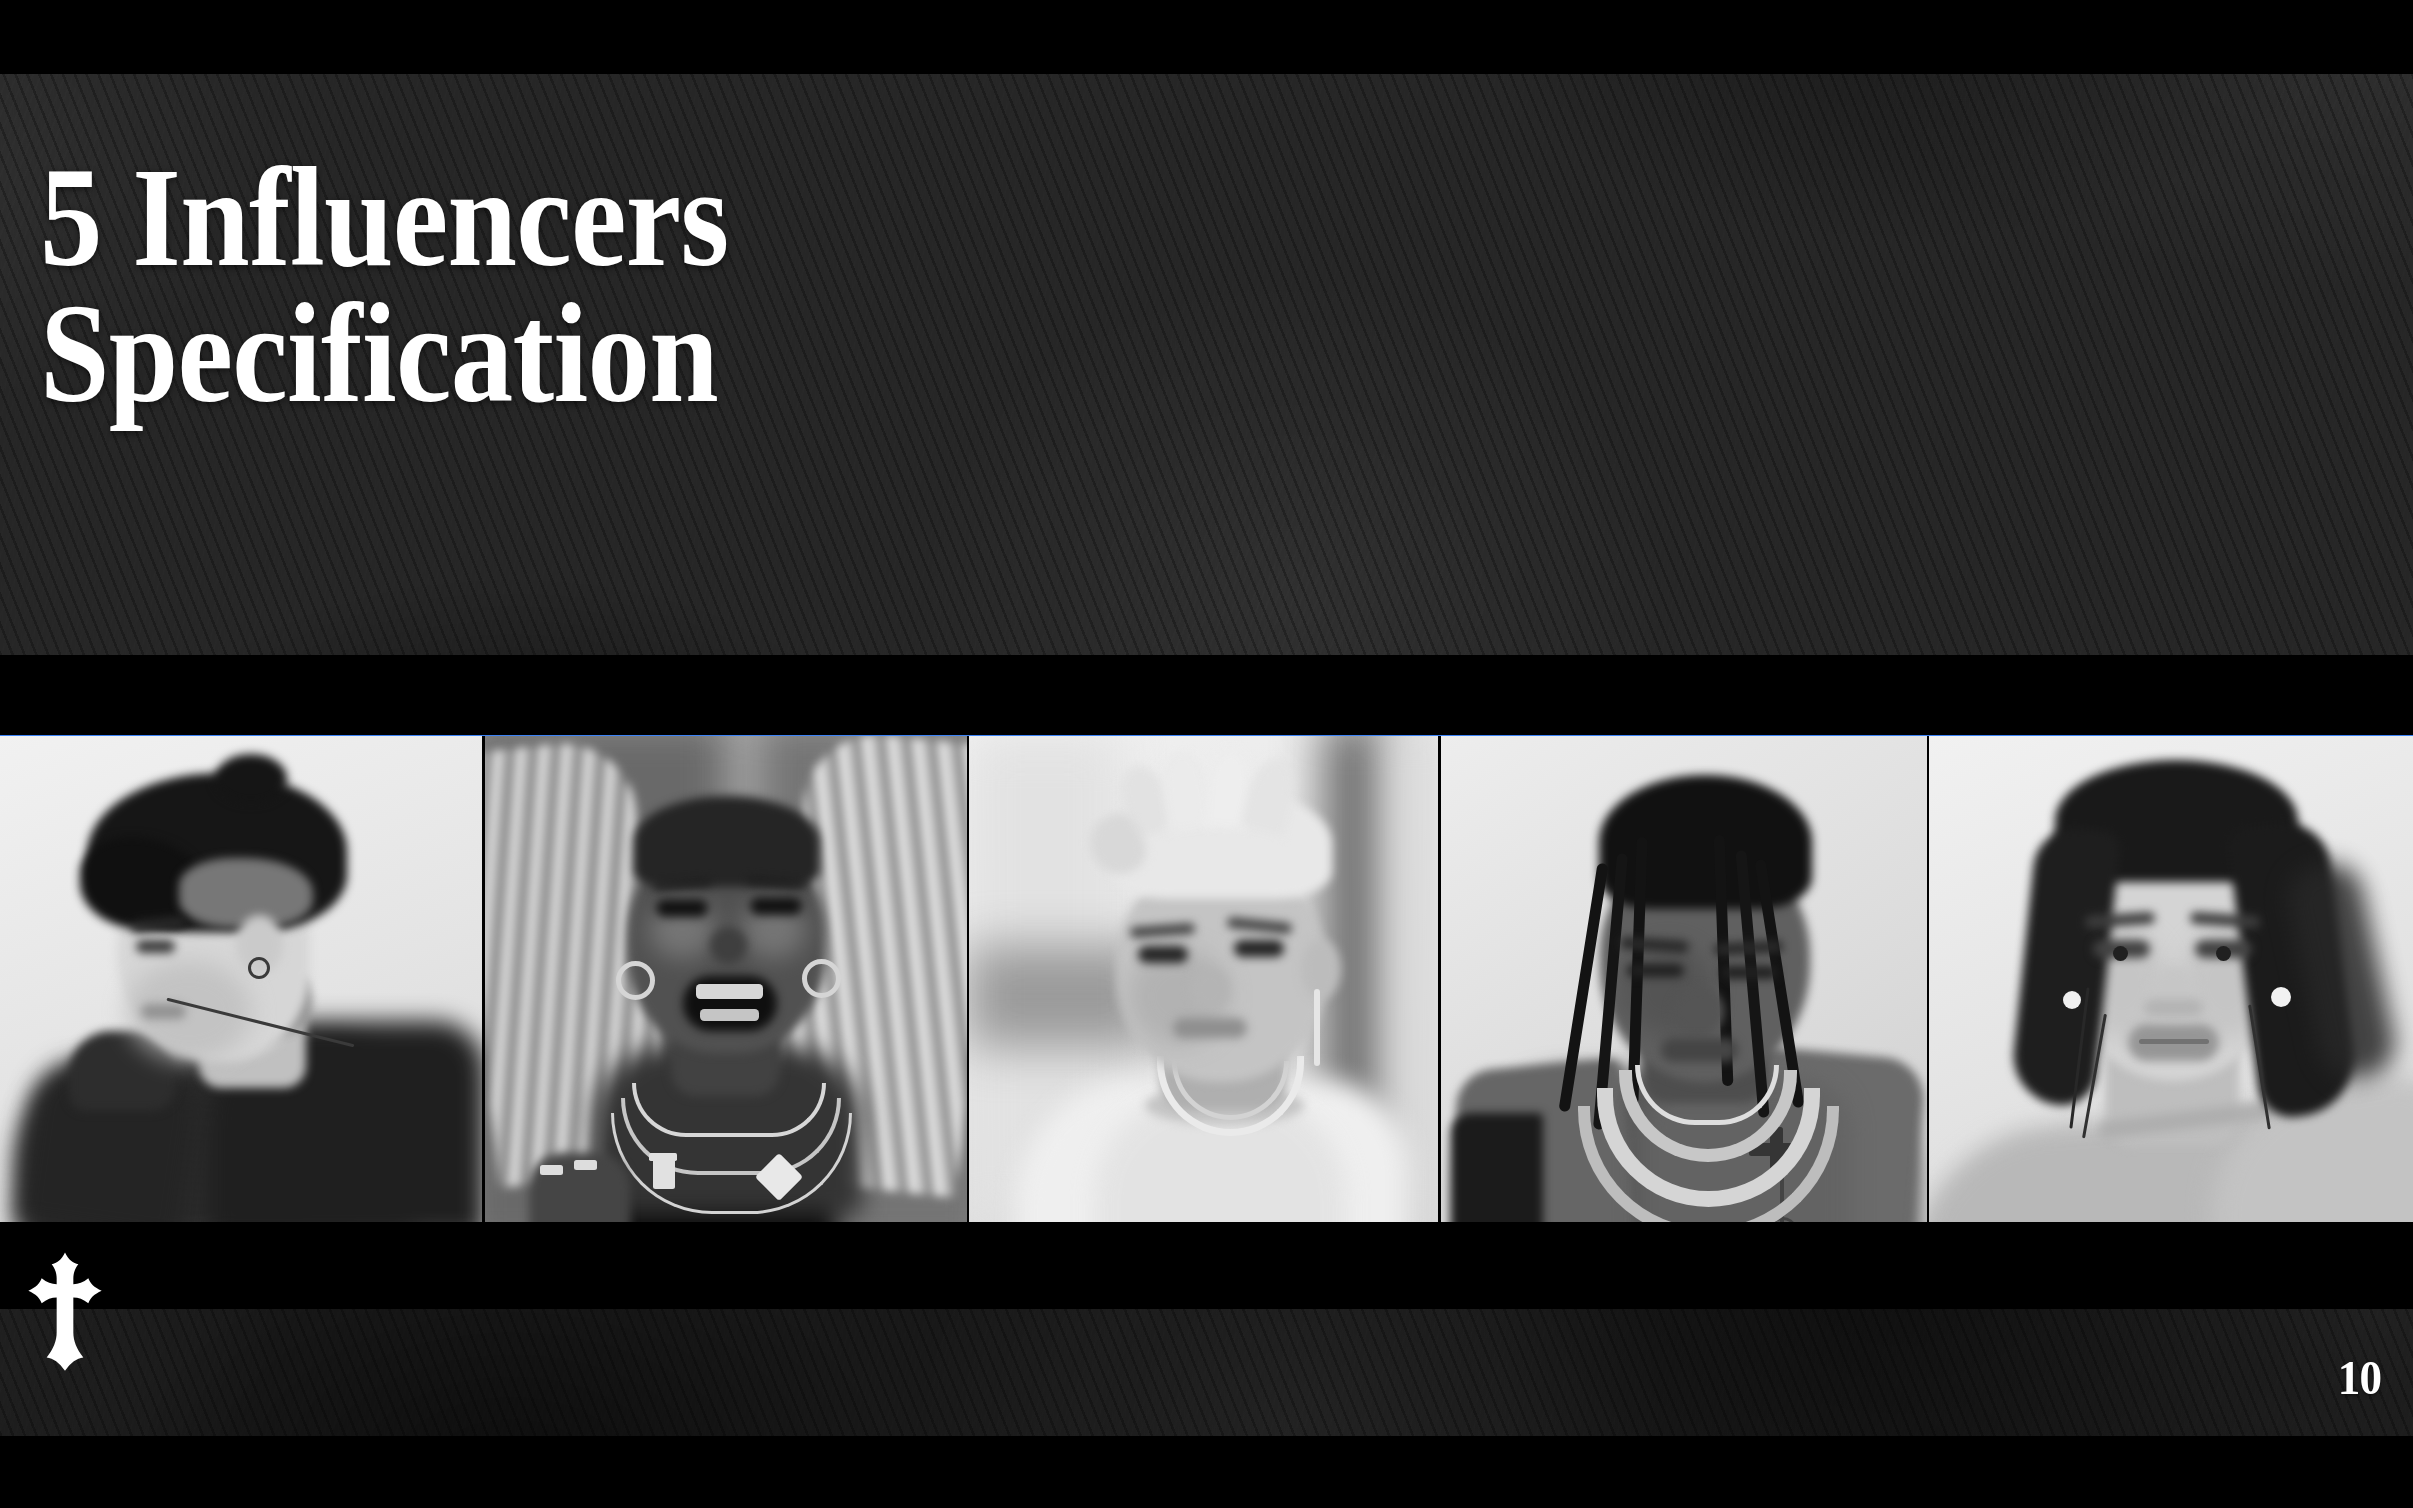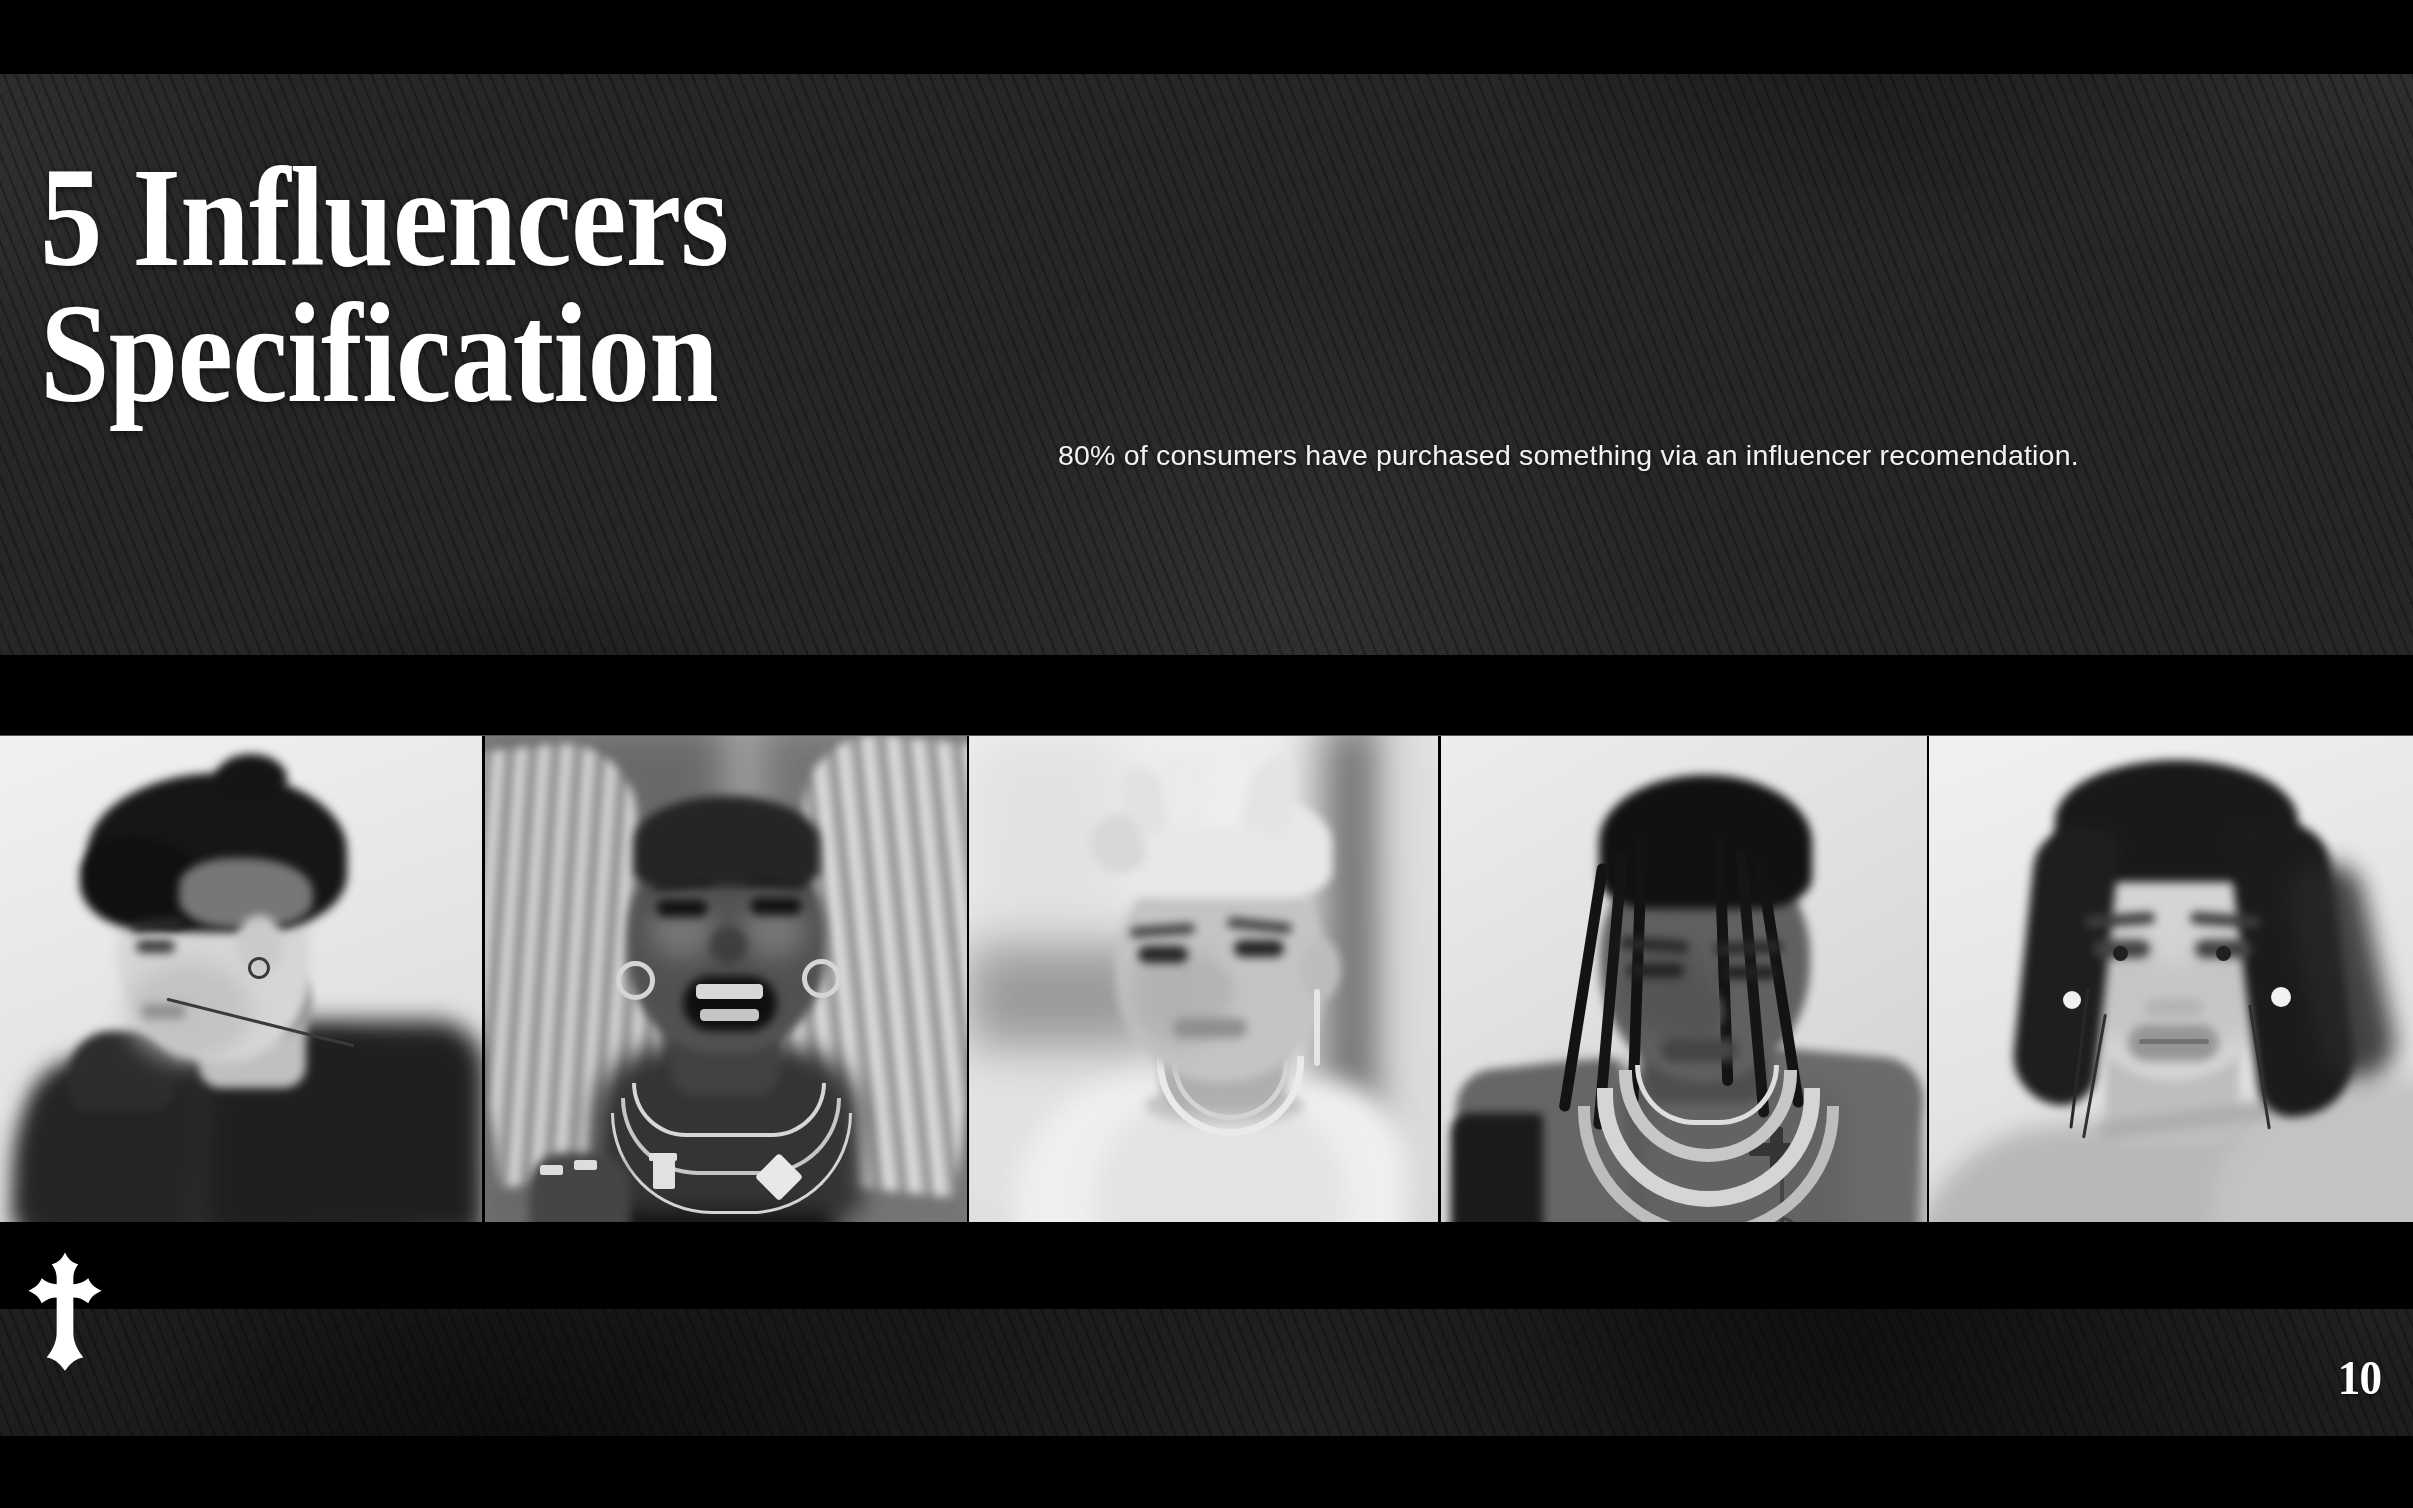--- a/index.html
+++ b/index.html
@@ -4,21 +4,21 @@
 <title>Influencer Specification Slide</title>
 <style>
   * { margin:0; padding:0; box-sizing:border-box; }
   html, body { background:#000; }
   body {
     width:2413px; height:1508px;
     font-family:"Liberation Sans", sans-serif;
     overflow:hidden; position:relative;
   }
 
-  .slide { position:absolute; inset:0; background:#0f766e; overflow:hidden; }
+  .slide { position:absolute; inset:0; background:#3b82f6; overflow:hidden; }
 
   
   .texture { position:absolute; left:0; width:2413px; background:#232323; overflow:hidden; }
   .texture::before {
     content:""; position:absolute; inset:-40%;
     background:
       radial-gradient(ellipse 754px 436px at 18% 30%,  rgba(255,255,255,.055), transparent 62%),
       radial-gradient(ellipse 637px 536px at 52% 72%,  rgba(255,255,255,.045), transparent 60%),
       radial-gradient(ellipse 922px 419px at 78% 18%, rgba(255,255,255,.040), transparent 64%),
       radial-gradient(ellipse 520px 687px at 92% 80%,  rgba(255,255,255,.035), transparent 60%),
@@ -125,21 +125,20 @@
 
   <div class="texture hero">
     <div class="hero-inner"></div>
   </div>
 
   <div class="title-block">
     <span class="title-line">5 Influencers</span>
     <span class="title-line">Specification</span>
   </div>
 
-  <div class="subtitle">80% of consumers have purchased something via an influencer recomendation.</div>
 
   <div class="band band-mid"></div>
 
   <div class="photo-strip">
 
     <div class="photo" style="flex-basis:482px">
       <div class="photo-art bg-light">
 
         <div class="sh blur-m" style="left:15px;top:312px;width:394px;height:193px;background:#2b2b2b;border-radius:109px 75px 0 0;transform:rotate(-4deg);"></div>
         <div class="sh blur-m" style="left:208px;top:285px;width:277px;height:218px;background:#1f1f1f;border-radius:101px 50px 0 0;"></div>

